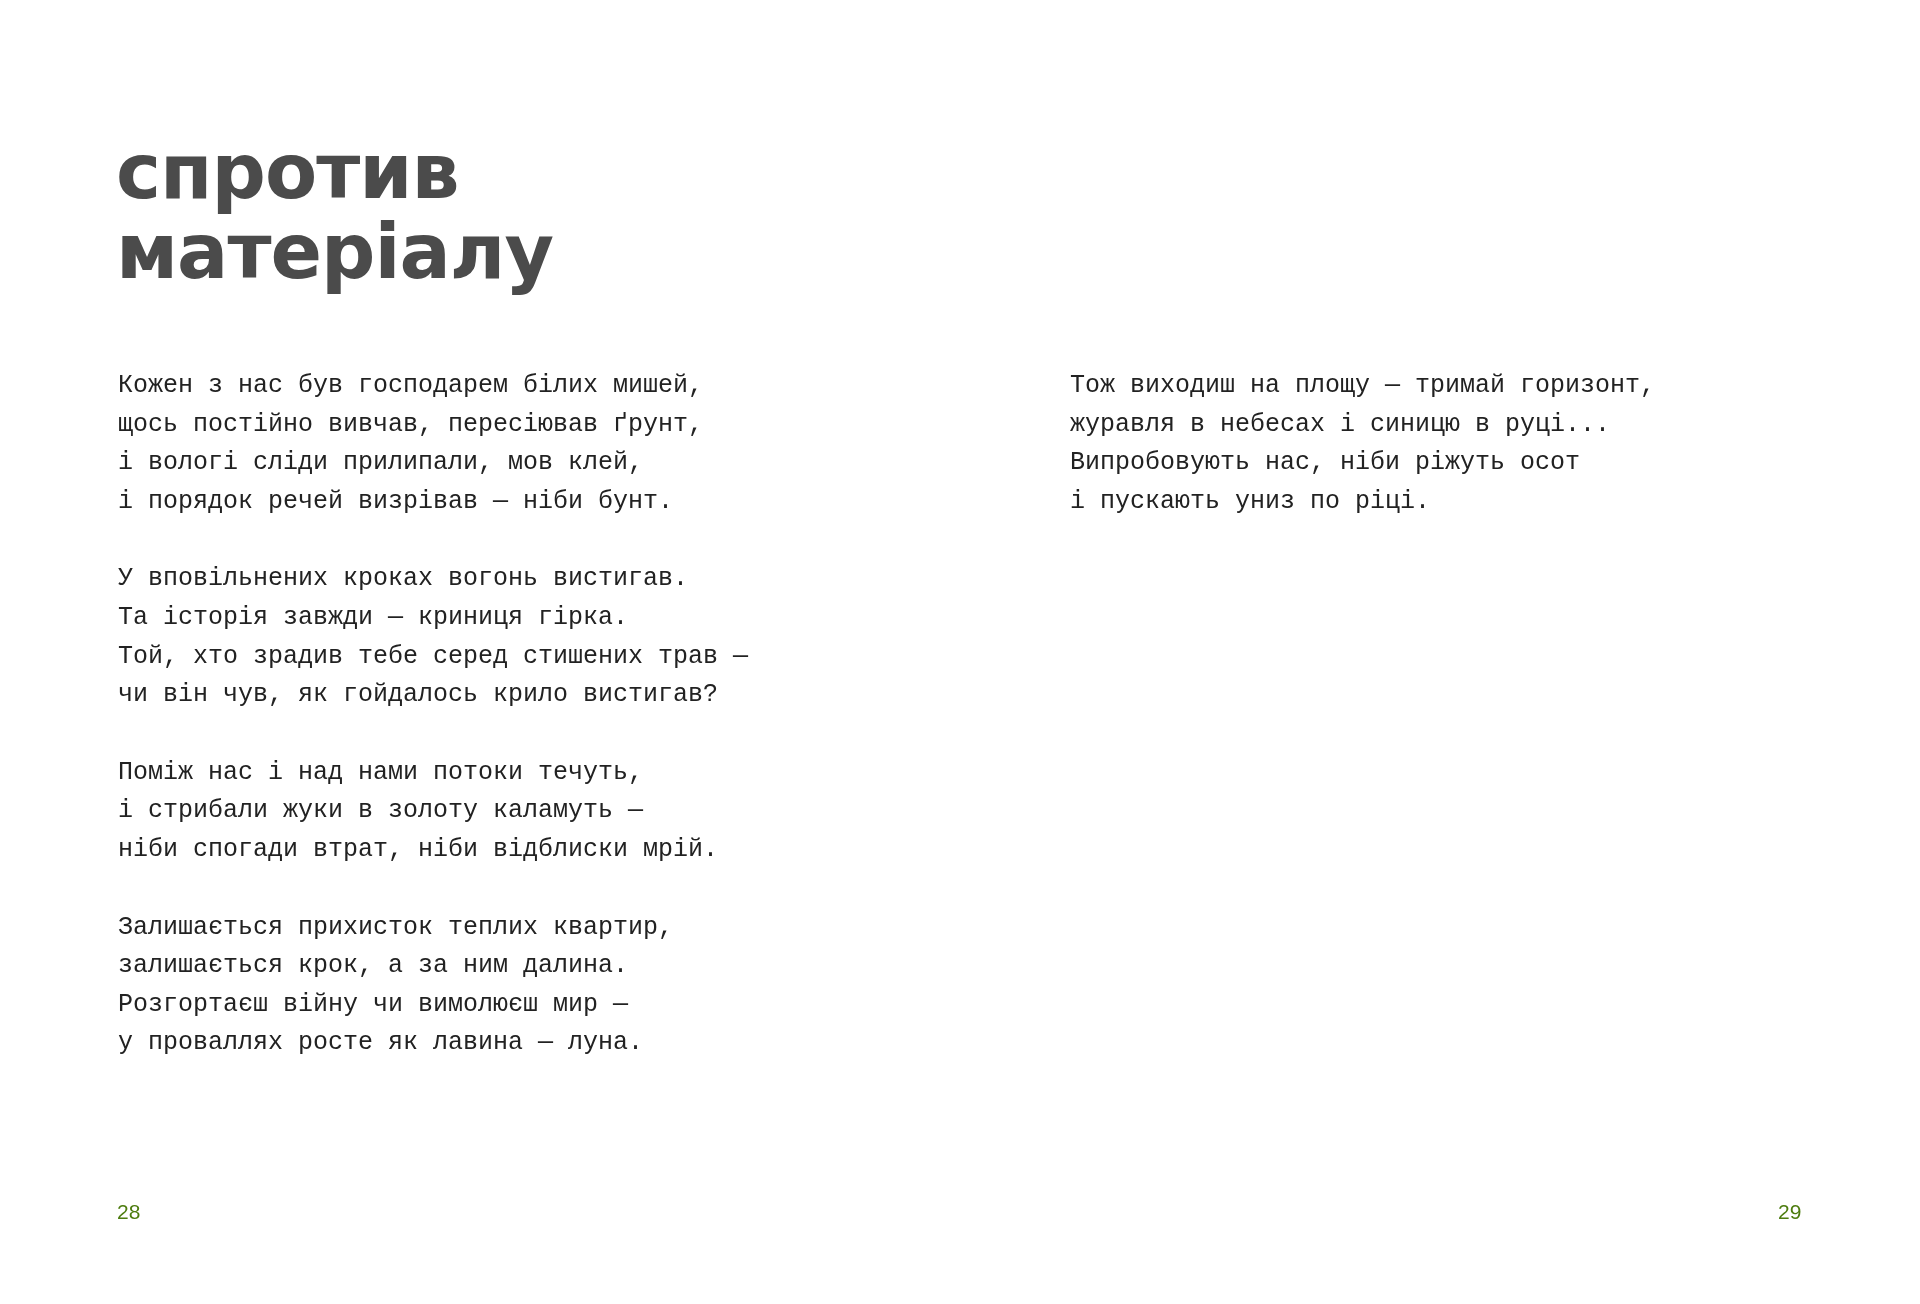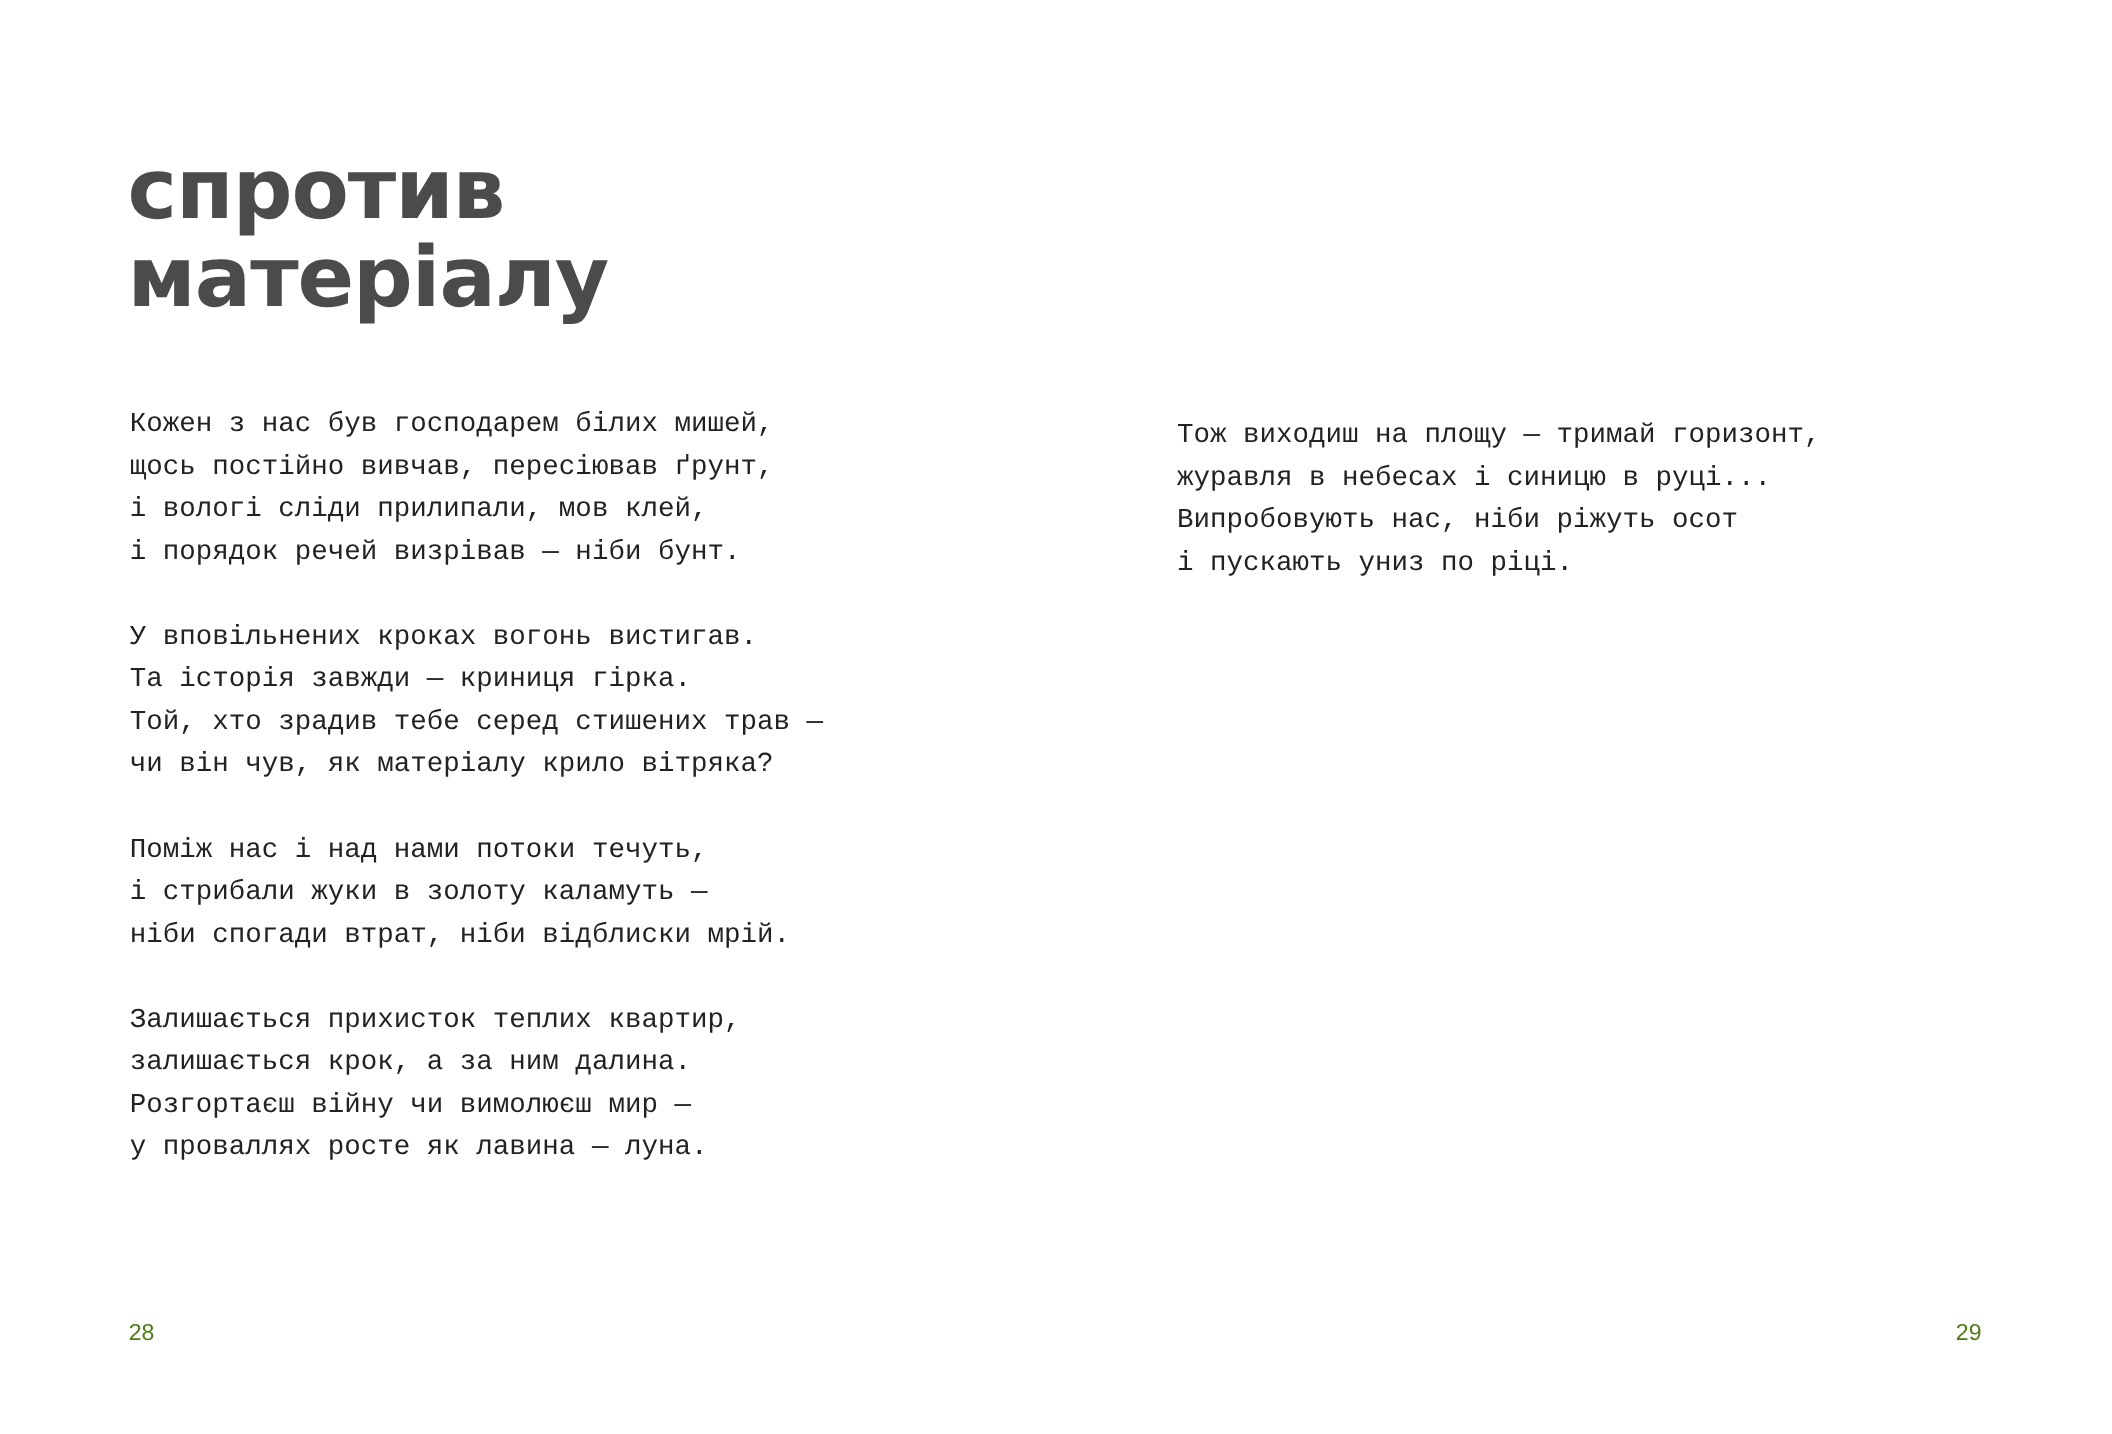--- a/index.html
+++ b/index.html
@@ -30,21 +30,21 @@
 
   .poem {
     position: absolute;
     margin: 0;
     font-family: "Liberation Sans", sans-serif;
     font-size: 25px;
     line-height: 38.6px;
     color: #222222;
   }
   .poem-left { left: 118px; top: 367px; }
-  .poem-right { left: 110px; top: 377px; }
+  .poem-right { left: 110px; top: 367px; }
 
   .stanza { margin: 0 0 39px 0; }
   .stanza .line { display: block; white-space: nowrap; font-family: Liberation Mono, monospace; }
 
   .page-number {
     position: absolute;
     top: 1200px;
     font-family: "Liberation Sans", sans-serif;
     font-size: 21px;
     color: #4d7c0f;
@@ -67,21 +67,21 @@
       <p class="stanza">
         <span class="line">Кожен з нас був господарем білих мишей,</span>
         <span class="line">щось постійно вивчав, пересіював ґрунт,</span>
         <span class="line">і вологі сліди прилипали, мов клей,</span>
         <span class="line">і порядок речей визрівав — ніби бунт.</span>
       </p>
       <p class="stanza">
         <span class="line">У вповільнених кроках вогонь вистигав.</span>
         <span class="line">Та історія завжди — криниця гірка.</span>
         <span class="line">Той, хто зрадив тебе серед стишених трав —</span>
-        <span class="line">чи він чув, як матеріалу крило вітряка?</span>
+        <span class="line">чи він чув, як гойдалось крило вистигав?</span>
       </p>
       <p class="stanza">
         <span class="line">Поміж нас і над нами потоки течуть,</span>
         <span class="line">і стрибали жуки в золоту каламуть —</span>
         <span class="line">ніби спогади втрат, ніби відблиски мрій.</span>
       </p>
       <p class="stanza">
         <span class="line">Залишається прихисток теплих квартир,</span>
         <span class="line">залишається крок, а за ним далина.</span>
         <span class="line">Розгортаєш війну чи вимолюєш мир —</span>

